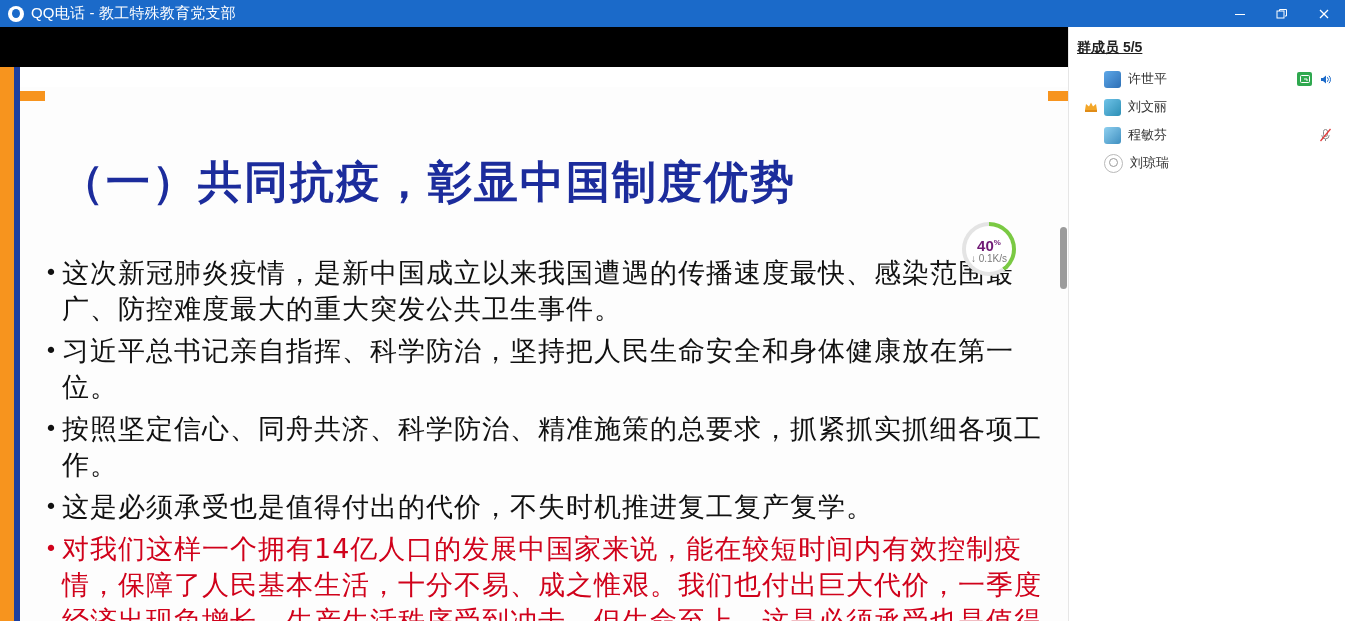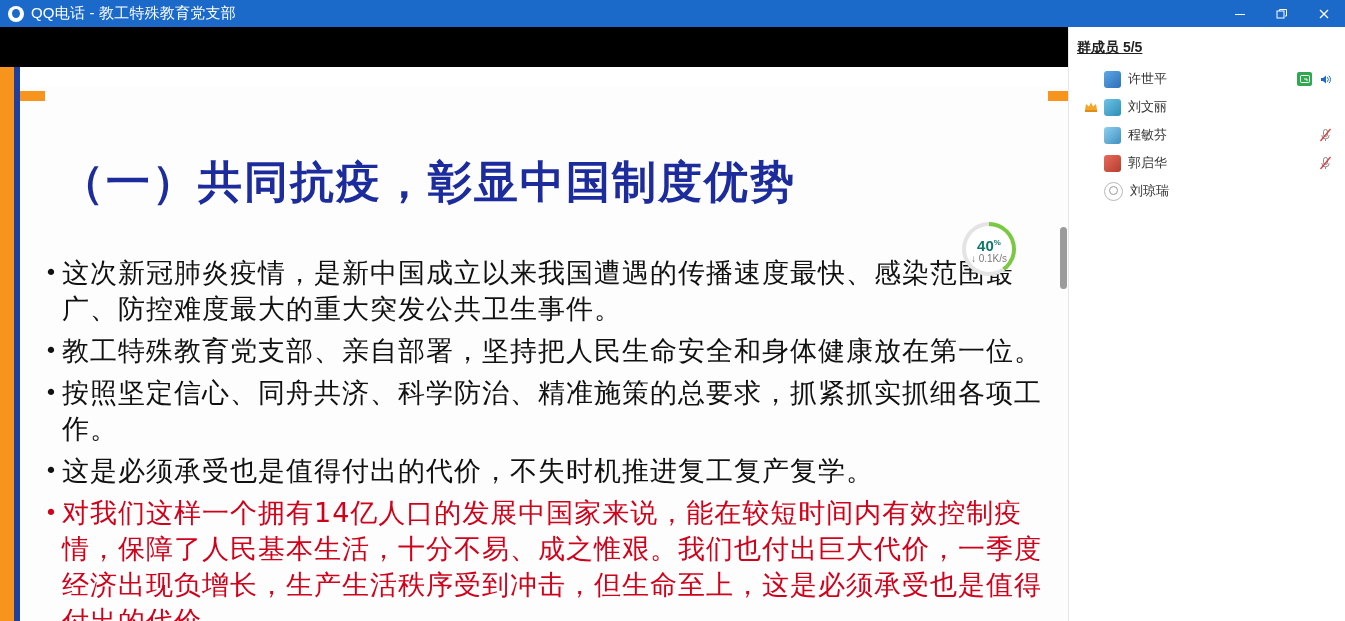--- a/index.html
+++ b/index.html
@@ -194,21 +194,21 @@
     border-radius: 50%;
     background: #ffffff;
     display: flex;
     flex-direction: column;
     align-items: center;
     justify-content: center;
   }
   .netbadge .pct {
     font-size: 15px;
     font-weight: bold;
-    color: #0f766e;
+    color: #701a75;
     line-height: 15px;
   }
   .netbadge .pct sup { font-size: 8px; }
   .netbadge .spd {
     font-size: 10px;
     color: #7a7a7a;
     line-height: 10px;
     margin-top: 1px;
   }
 
@@ -347,21 +347,21 @@
 
       <div class="slide-title">（一）共同抗疫，彰显中国制度优势</div>
 
       <div class="slide-body">
         <div class="bullet">
           <div class="dot">•</div>
           <div class="txt">这次新冠肺炎疫情，是新中国成立以来我国遭遇的传播速度最快、感染范围最广、防控难度最大的重大突发公共卫生事件。</div>
         </div>
         <div class="bullet">
           <div class="dot">•</div>
-          <div class="txt">教工特殊教育党支部、亲自部署，坚持把人民生命安全和身体健康放在第一位。</div>
+          <div class="txt">习近平总书记亲自指挥、科学防治，坚持把人民生命安全和身体健康放在第一位。</div>
         </div>
         <div class="bullet">
           <div class="dot">•</div>
           <div class="txt">按照坚定信心、同舟共济、科学防治、精准施策的总要求，抓紧抓实抓细各项工作。</div>
         </div>
         <div class="bullet">
           <div class="dot">•</div>
           <div class="txt">这是必须承受也是值得付出的代价，不失时机推进复工复产复学。</div>
         </div>
         <div class="bullet red">
@@ -426,32 +426,20 @@
       <div class="right-icons">
         <svg class="icon-mute" width="13" height="14" viewBox="0 0 13 14">
           <rect x="4.5" y="1.5" width="4" height="7" rx="2" fill="none" stroke="#8a8a8a" stroke-width="1"></rect>
           <path d="M2.8 7.2a3.7 3.7 0 0 0 7.4 0" fill="none" stroke="#8a8a8a" stroke-width="1"></path>
           <line x1="6.5" y1="11" x2="6.5" y2="13" stroke="#8a8a8a" stroke-width="1"></line>
           <line x1="1.5" y1="13" x2="11.5" y2="1" stroke="#e23b3b" stroke-width="1.3"></line>
         </svg>
       </div>
     </div>
 
-    <div class="member">
-      <div class="avatar a4"></div>
-      <div class="name">郭启华</div>
-      <div class="right-icons">
-        <svg class="icon-mute" width="13" height="14" viewBox="0 0 13 14">
-          <rect x="4.5" y="1.5" width="4" height="7" rx="2" fill="none" stroke="#8a8a8a" stroke-width="1"></rect>
-          <path d="M2.8 7.2a3.7 3.7 0 0 0 7.4 0" fill="none" stroke="#8a8a8a" stroke-width="1"></path>
-          <line x1="6.5" y1="11" x2="6.5" y2="13" stroke="#8a8a8a" stroke-width="1"></line>
-          <line x1="1.5" y1="13" x2="11.5" y2="1" stroke="#e23b3b" stroke-width="1.3"></line>
-        </svg>
-      </div>
-    </div>
 
     <div class="member">
       <div class="avatar a5"></div>
       <div class="name">刘琼瑞</div>
       <div class="right-icons"></div>
     </div>
   </div>
 
 </div>
 

